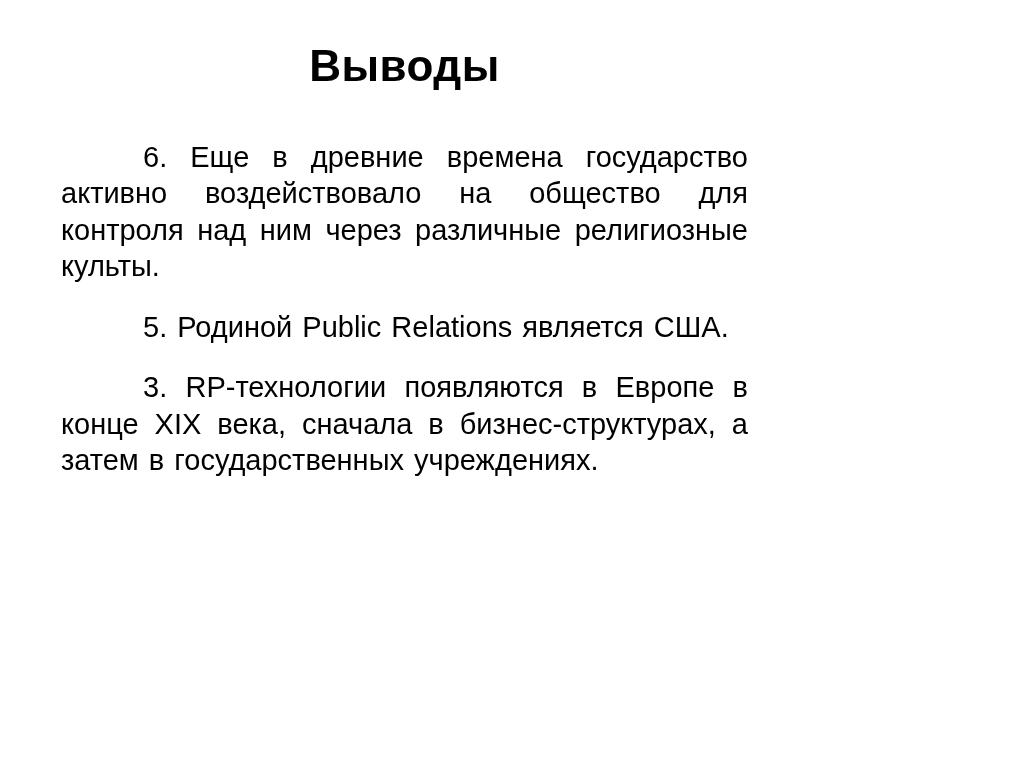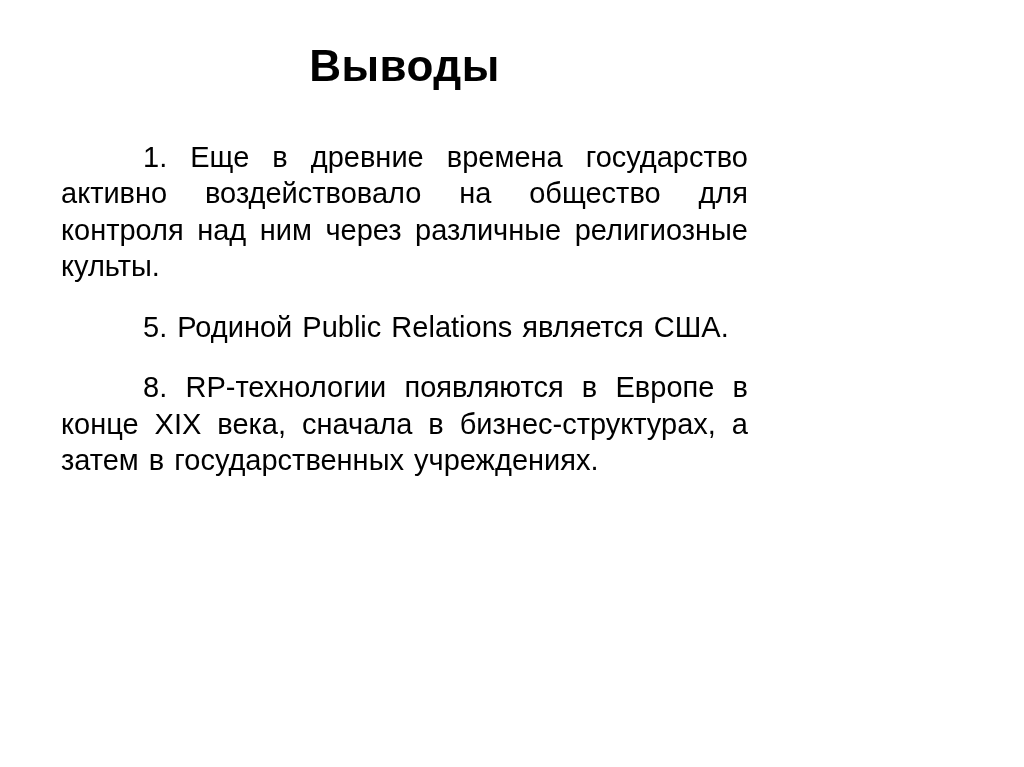--- a/index.html
+++ b/index.html
@@ -39,19 +39,19 @@
     text-indent: 82px;
     word-spacing: 2px;
   }
 </style>
 </head>
 <body>
 
 <div class="slide">
   <h1 class="slide-title">Выводы</h1>
 
-  <p class="slide-paragraph">1. Еще в древние времена государство активно воздействовало на общество для контроля над ним через различные религиозные культы.</p>
+  <p class="slide-paragraph">6. Еще в древние времена государство активно воздействовало на общество для контроля над ним через различные религиозные культы.</p>
 
   <p class="slide-paragraph">5. Родиной Public Relations является США.</p>
 
-  <p class="slide-paragraph">8. RP-технологии появляются в Европе в конце XIX века, сначала в бизнес-структурах, а затем в государственных учреждениях.</p>
+  <p class="slide-paragraph">3. RP-технологии появляются в Европе в конце XIX века, сначала в бизнес-структурах, а затем в государственных учреждениях.</p>
 
 </div>
 
 </body></html>

